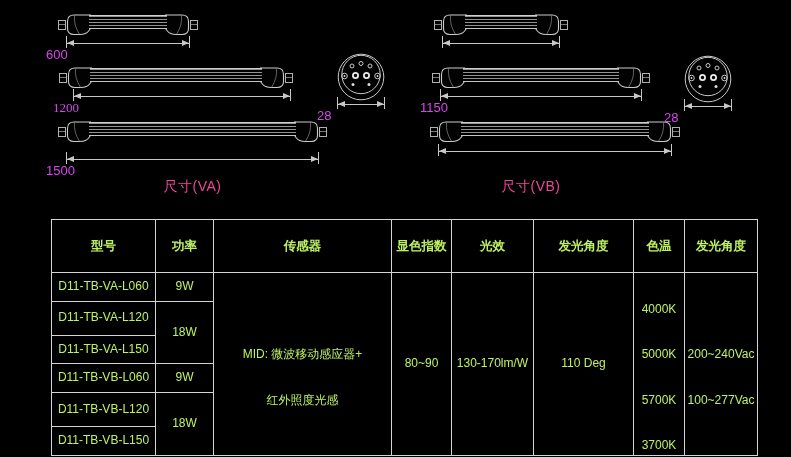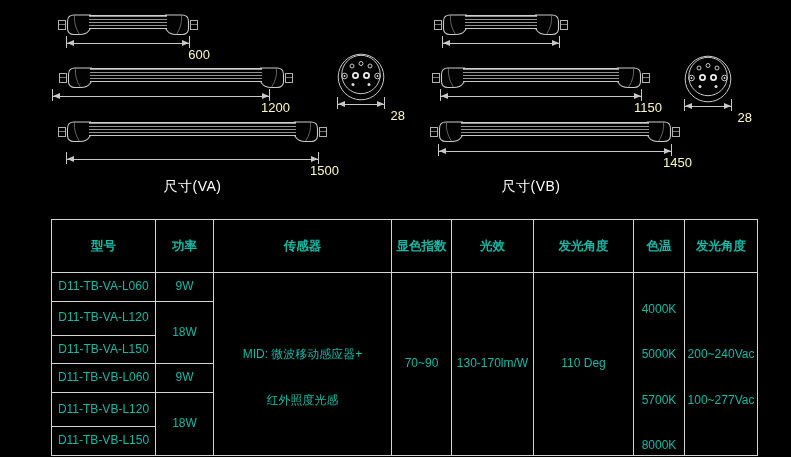--- a/index.html
+++ b/index.html
@@ -22,36 +22,36 @@
   .pinR{right:-8px;}
   .pin::after{content:"";position:absolute;left:0;right:0;top:3px;height:1px;background:#7a7a7a;}
   
   .dim{position:absolute;height:30px;}
   .ext{position:absolute;top:0;width:1px;height:12px;background:#c8c8c8;}
   .e1{left:0;} .e2{right:0;}
   .dline{position:absolute;top:7px;left:1px;right:1px;height:1px;background:#c8c8c8;}
   .dline::before,.dline::after{content:"";position:absolute;top:-3px;border-top:3px solid transparent;border-bottom:3px solid transparent;}
   .dline::before{left:0;border-right:7px solid #c8c8c8;}
   .dline::after{right:0;border-left:7px solid #c8c8c8;}
-  .dnum{position:absolute;top:11px;left:-20px;right:-20px;text-align:right;font-size:13px;color:#fef9c3;}
+  .dnum{position:absolute;top:11px;left:-20px;right:-20px;text-align:left;font-size:13px;color:#d946ef;}
   
   .endview{position:absolute;width:48px;}
   .endview svg{display:block;}
   .ev-ln{fill:none;stroke:#c9c9c9;stroke-width:1;}
   .ev-thick{fill:none;stroke:#e9e9e9;stroke-width:1.8;}
   .ev-dot{fill:#ddd;stroke:none;}
   
-  .caption{position:absolute;text-align:center;font-size:14px;color:#ffffff;letter-spacing:.5px;}
+  .caption{position:absolute;text-align:center;font-size:14px;color:#ec4899;letter-spacing:.5px;}
   
   table.spec{
     position:absolute;left:51px;top:219px;width:706px;border-collapse:collapse;table-layout:fixed;
   }
   table.spec th,table.spec td{
     border:1px solid #d4d4d4;text-align:center;vertical-align:middle;
-    color:#14b8a6;padding:0;font-size:12px;line-height:1.45;overflow:hidden;
+    color:#bef264;padding:0;font-size:12px;line-height:1.45;overflow:hidden;
   }
   table.spec thead th{height:52px;font-weight:bold;font-size:12.5px;}
   table.spec tbody td{height:27.5px;}
   .cell-lines div{white-space:nowrap;margin-top:28px;}
 </style>
 </head>
 <body>
 
 <div class="canvas">
 
@@ -81,21 +81,21 @@
     <svg class="cap capL" width="25" height="22" viewBox="0 0 25 22">
         <path d="M25 1 H8 Q1.5 1 1.5 7.5 V14.5 Q1.5 20.5 8 20.5 H13.5 Q20.5 20.5 23 16.5 Q24 14.8 25 14.5" fill="#020202" stroke="#cccccc" stroke-width="1.1"></path>
         <path d="M8.5 1.5 Q7.5 11 13.5 20.3" fill="none" stroke="#8a8a8a" stroke-width="0.7"></path>
       </svg>
     <svg class="cap capR" width="25" height="22" viewBox="0 0 25 22">
         <path d="M25 1 H8 Q1.5 1 1.5 7.5 V14.5 Q1.5 20.5 8 20.5 H13.5 Q20.5 20.5 23 16.5 Q24 14.8 25 14.5" fill="#020202" stroke="#cccccc" stroke-width="1.1"></path>
         <path d="M8.5 1.5 Q7.5 11 13.5 20.3" fill="none" stroke="#8a8a8a" stroke-width="0.7"></path>
       </svg>
     <span class="mid"></span>
   </div>
-  <div class="dim" style="left:52px;top:89px;width:218px;">
+  <div class="dim" style="left:73px;top:89px;width:218px;font-family:Liberation Serif, serif;">
     <i class="ext e1"></i>
       <i class="ext e2"></i>
       <i class="dline"></i>
     <span class="dnum">1200</span>
   </div>
 
   <div class="tube" style="left:66px;top:121px;width:253px;">
     <span class="pin pinL"></span>
     <span class="pin pinR"></span>
     <svg class="cap capL" width="25" height="22" viewBox="0 0 25 22">
@@ -190,21 +190,20 @@
     <svg class="cap capR" width="25" height="22" viewBox="0 0 25 22">
         <path d="M25 1 H8 Q1.5 1 1.5 7.5 V14.5 Q1.5 20.5 8 20.5 H13.5 Q20.5 20.5 23 16.5 Q24 14.8 25 14.5" fill="#020202" stroke="#cccccc" stroke-width="1.1"></path>
         <path d="M8.5 1.5 Q7.5 11 13.5 20.3" fill="none" stroke="#8a8a8a" stroke-width="0.7"></path>
       </svg>
     <span class="mid"></span>
   </div>
   <div class="dim" style="left:438px;top:144px;width:234px;">
     <i class="ext e1"></i>
       <i class="ext e2"></i>
       <i class="dline"></i>
-    <span class="dnum">1450</span>
   </div>
 
   <div class="endview" style="left:684px;top:55px;">
     <svg width="48" height="48" viewBox="0 0 48 48">
       <circle class="ev-ln" cx="24" cy="24" r="22.8"></circle>
       <circle class="ev-ln" cx="24" cy="21.5" r="19.2"></circle>
       <circle class="ev-ln" cx="15" cy="13" r="2"></circle>
       <circle class="ev-ln" cx="24" cy="10.5" r="2"></circle>
       <circle class="ev-ln" cx="33" cy="13" r="2"></circle>
       <circle class="ev-ln" cx="7.5" cy="23" r="2.8"></circle>
@@ -250,28 +249,28 @@
       </tr>
     </thead>
     <tbody>
       <tr>
         <td>D11-TB-VA-L060</td>
         <td>9W</td>
         <td rowspan="6" class="cell-lines">
           <div>MID: 微波移动感应器+</div>
           <div>红外照度光感</div>
         </td>
-        <td rowspan="6">70~90</td>
+        <td rowspan="6">80~90</td>
         <td rowspan="6">130-170lm/W</td>
         <td rowspan="6">110 Deg</td>
         <td rowspan="6" class="cell-lines">
           <div>4000K</div>
           <div>5000K</div>
           <div>5700K</div>
-          <div>8000K</div>
+          <div>3700K</div>
         </td>
         <td rowspan="6" class="cell-lines">
           <div>200~240Vac</div>
           <div>100~277Vac</div>
         </td>
       </tr>
       <tr>
         <td>D11-TB-VA-L120</td>
         <td rowspan="2">18W</td>
       </tr>

